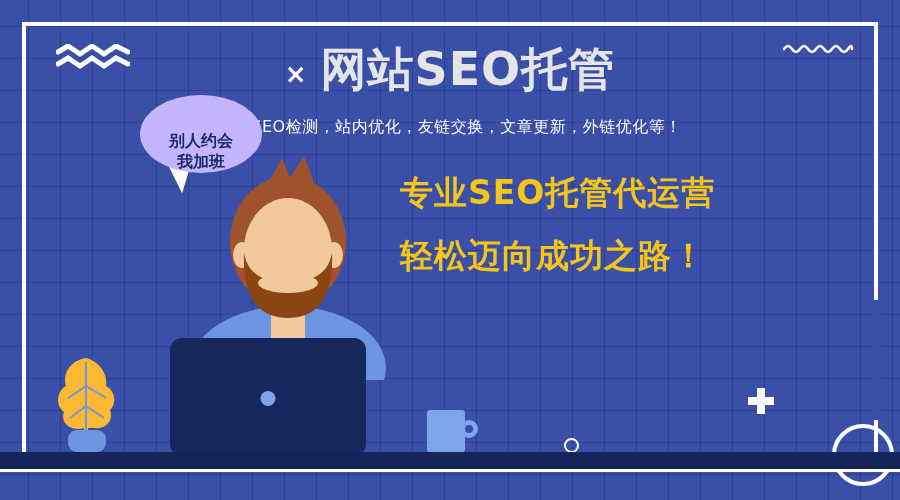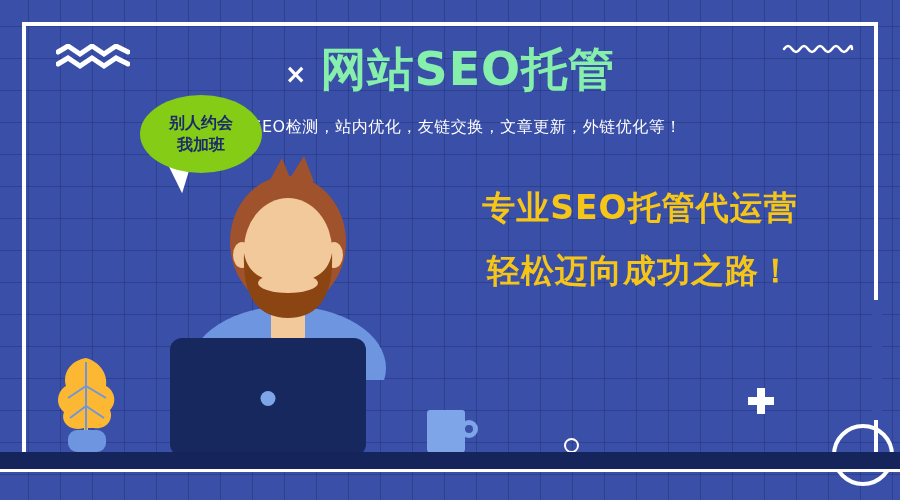--- a/index.html
+++ b/index.html
@@ -84,64 +84,64 @@
     gap:14px;
   }
   .title-x {
     color:#ffffff;
     font-size:26px;
     font-weight:bold;
     line-height:1;
     margin-top:10px;
   }
   .main-title {
-    color:#86efac;
+    color:#e5e5e5;
     font-size:46px;
     font-weight:bold;
     letter-spacing:1px;
     line-height:1.1;
     white-space:nowrap;
   }
   .subtitle {
     position:absolute;
     left:0; right:0; top:117px;
     text-align:center;
     color:#ffffff;
     font-size:16px;
     letter-spacing:0.5px;
     white-space:nowrap;
   }
 
   
   .slogans {
     position:absolute;
-    left:400px; top:191px;
+    left:400px; top:176px;
     width:480px;
-    text-align:center;
+    text-align:left;
   }
   .slogan {
     color:#f5c518;
     font-size:33px;
     font-weight:bold;
     line-height:1.0;
     margin-bottom:30px;
     white-space:nowrap;
     letter-spacing:1px;
   }
   .slogan:last-child { margin-bottom:0; }
 
   
   .bubble {
     position:absolute;
     left:140px; top:95px;
     width:122px; height:78px;
-    background:#84cc16;
+    background:#c4b5fd;
     border-radius:50%;
     display:flex; flex-direction:column;
-    align-items:center; justify-content:center;
+    align-items:center; justify-content:flex-end;
     color:#1a2a6c;
     font-size:16px;
     font-weight:bold;
     line-height:1.35;
     z-index:6;
   }
   .bubble-tail {
     position:absolute;
     left:170px; top:163px;
     width:0; height:0;

